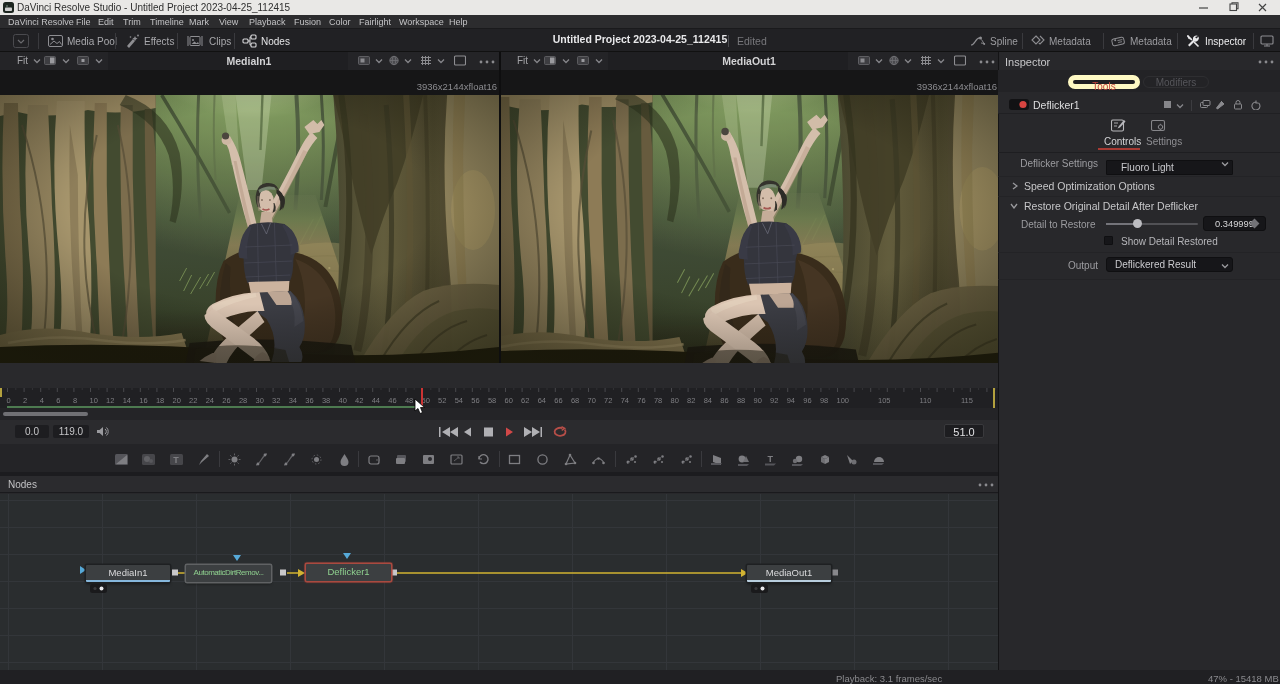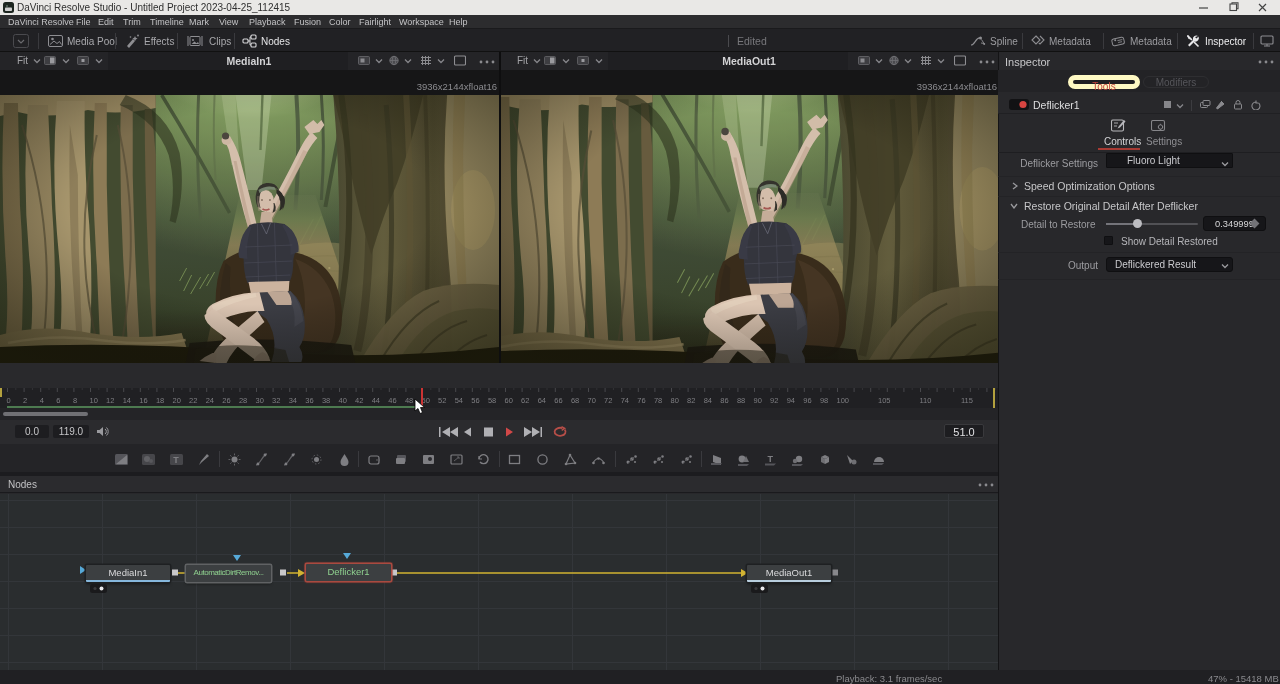--- a/index.html
+++ b/index.html
@@ -233,20 +233,21 @@
     </svg>
 <div class="abs lbl" style="left:209px;top:36px;color:#a8a8ac">Clips</div>
 <div class="abs" style="left:234px;top:33px;width:1px;height:16px;background:#3a3a3e"></div>
 <svg class="abs" style="left:242px;top:34px" width="15" height="14" viewBox="0 0 15 14">
       <rect x="1" y="5" width="5" height="4" rx="1" fill="none" stroke="#d8d8da" stroke-width="1.1"></rect>
       <rect x="9" y="1" width="5" height="4" rx="1" fill="none" stroke="#d8d8da" stroke-width="1.1"></rect>
       <rect x="9" y="9" width="5" height="4" rx="1" fill="none" stroke="#d8d8da" stroke-width="1.1"></rect>
       <path d="M6 7 h2 M8 3 h1 M8 11 h1 M8 3 v8" stroke="#d8d8da" fill="none"></path>
     </svg>
 <div class="abs lbl" style="left:261px;top:36px;color:#e4e4e6">Nodes</div>
+<div class="abs" style="left:420px;top:33px;width:440px;text-align:center;font-size:10.5px;font-weight:bold;color:#e8e8ea">Untitled Project 2023-04-25_112415</div>
 <div class="abs" style="left:728px;top:35px;width:1px;height:12px;background:#4a4a4e"></div>
 <div class="abs" style="left:737px;top:35px;font-size:10.5px;color:#77777b">Edited</div>
 <svg class="abs" style="left:970px;top:34px" width="16" height="14" viewBox="0 0 16 14">
       <path d="M1 11 C5 11 6 3 10 4" stroke="#8e8e92" fill="none" stroke-width="1.2"></path>
       <circle cx="10.5" cy="4" r="1.5" fill="#8e8e92"></circle>
       <path d="M11.5 5.5 l2.5 4 M11 9 l3.5 0.5" stroke="#8e8e92" stroke-width="0.9"></path>
       <circle cx="14.2" cy="10" r="1" fill="#8e8e92"></circle>
     </svg>
 <div class="abs lbl" style="left:990px;top:36px">Spline</div>
 <div class="abs" style="left:1022px;top:33px;width:1px;height:16px;background:#3a3a3e"></div>
@@ -845,21 +846,21 @@
 <svg class="abs" style="left:1151px;top:118px" width="15" height="15" viewBox="0 0 15 15">
       <rect x="0.5" y="2.5" width="13" height="10" rx="1.5" fill="none" stroke="#86868a" stroke-width="1.1"></rect>
       <circle cx="9.5" cy="9" r="2.2" fill="none" stroke="#86868a"></circle>
       <path d="M9.5 5.8 v1 M9.5 11.2 v1 M6.8 9 h1 M12.2 9 h-1" stroke="#86868a" stroke-width="0.9"></path>
     </svg>
 <div class="abs" style="left:1104px;top:136px;font-size:10px;color:#d4d4d6">Controls</div>
 <div class="abs" style="left:1146px;top:136px;font-size:10px;color:#8e8e92">Settings</div>
 <div class="abs" style="left:1098px;top:147.5px;width:42px;height:2.5px;background:#a83b34"></div>
 <div class="abs" style="left:998px;top:152px;width:282px;height:1px;background:#1e1e21"></div>
 <div class="abs" style="left:998px;top:158px;width:100px;text-align:right;font-size:10px;color:#9c9ca0">Deflicker Settings</div>
-<div class="abs" style="left:1106px;top:153px;width:127px;height:15px;background:#161619;border:1px solid #0f0f11;border-radius:1px;color:#cacace;font-size:10px;line-height:14px;padding-left:20px">Fluoro Light</div>
+<div class="abs" style="left:1106px;top:160px;width:127px;height:15px;background:#161619;border:1px solid #0f0f11;border-radius:1px;color:#cacace;font-size:10px;line-height:14px;padding-left:14px">Fluoro Light</div>
 <svg class="abs" style="left:1221px;top:161px" width="8" height="6" viewBox="0 0 8 6">
       <path d="M1 1.5 L4 4.5 L7 1.5" stroke="#9a9a9e" stroke-width="1.3" fill="none"></path>
     </svg>
 <div class="abs" style="left:998px;top:176px;width:282px;height:1px;background:#232326"></div>
 <svg class="abs" style="left:1012px;top:182px" width="6" height="8" viewBox="0 0 6 8">
       <path d="M1 1 L5 4 L1 7" stroke="#9a9a9e" stroke-width="1.3" fill="none"></path>
     </svg>
 <div class="abs" style="left:1024px;top:180px;font-size:10.5px;color:#c6c6c8">Speed Optimization Options</div>
 <div class="abs" style="left:998px;top:196px;width:282px;height:1px;background:#232326"></div>
 <svg class="abs" style="left:1010px;top:203px" width="8" height="6" viewBox="0 0 8 6">

